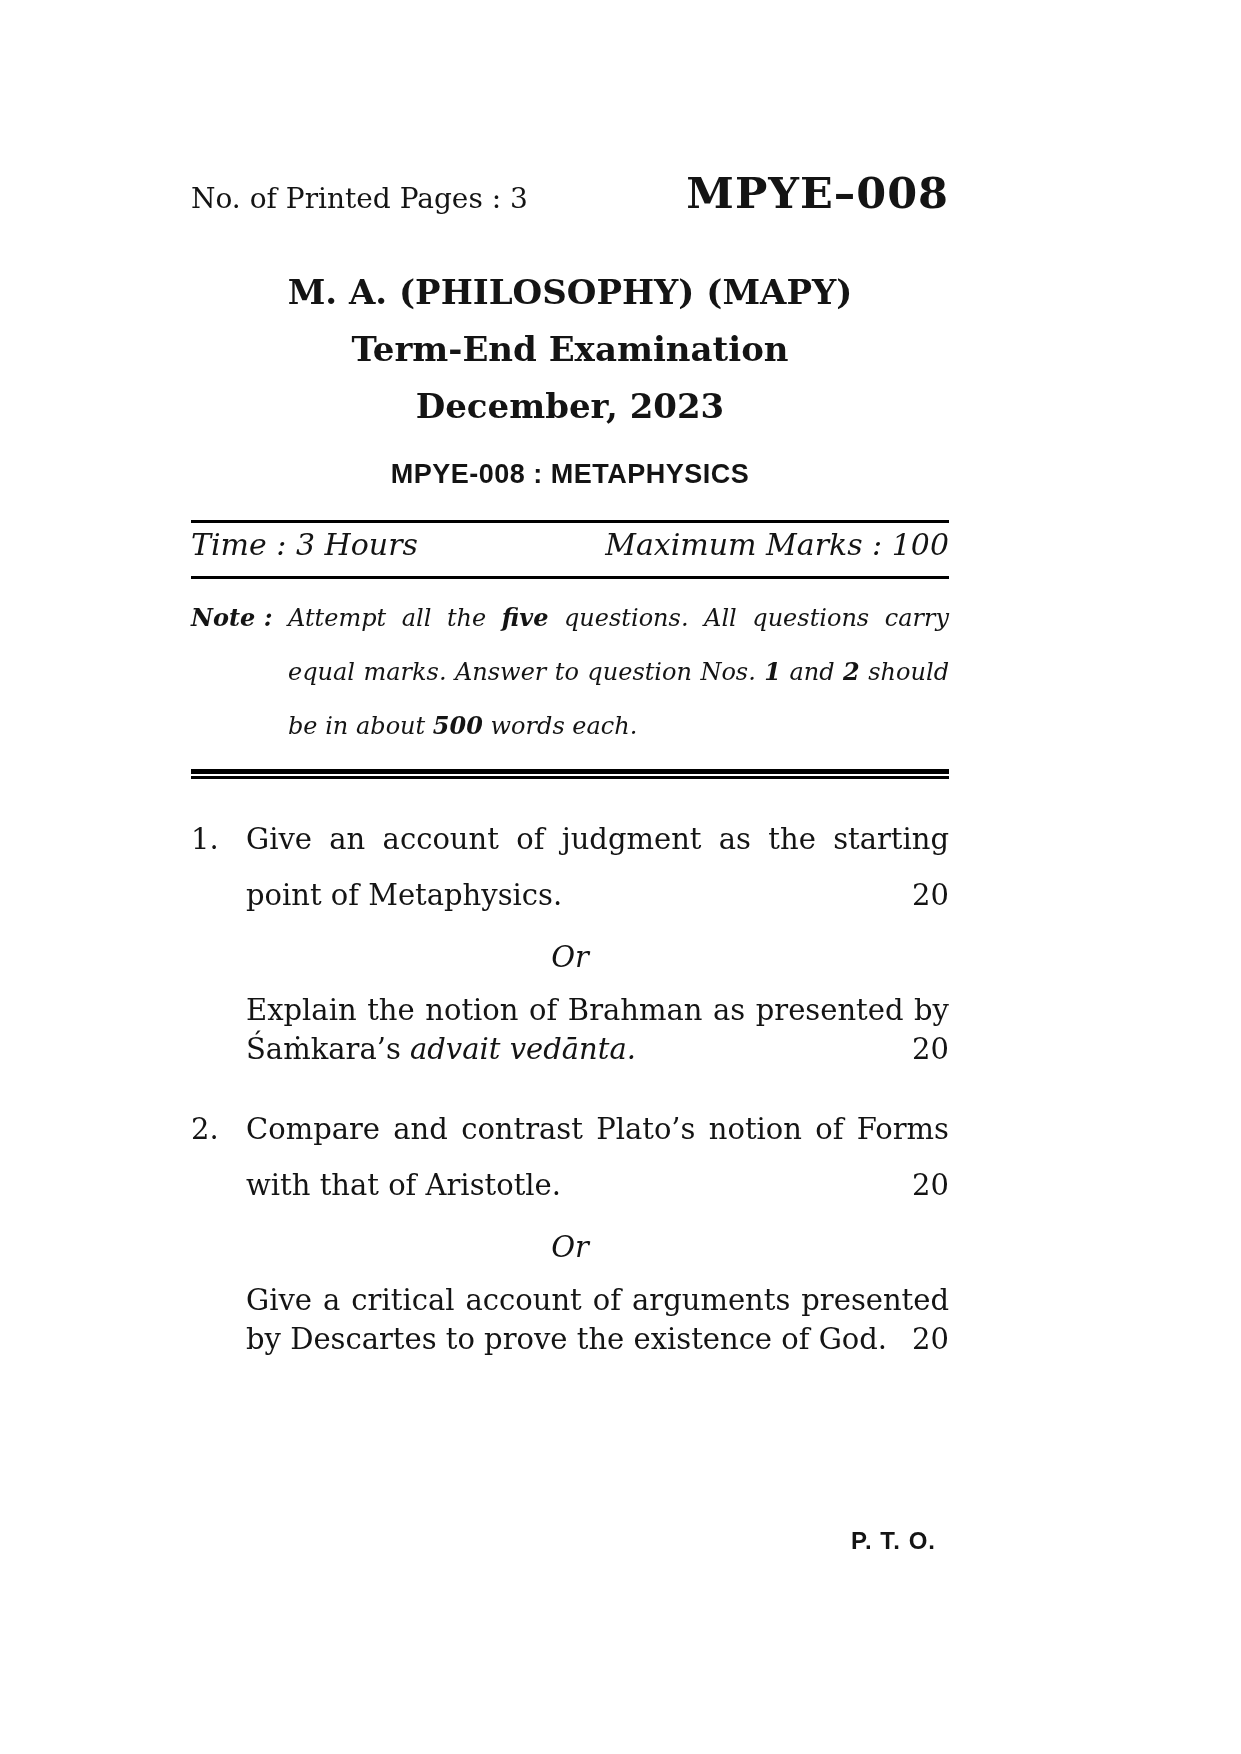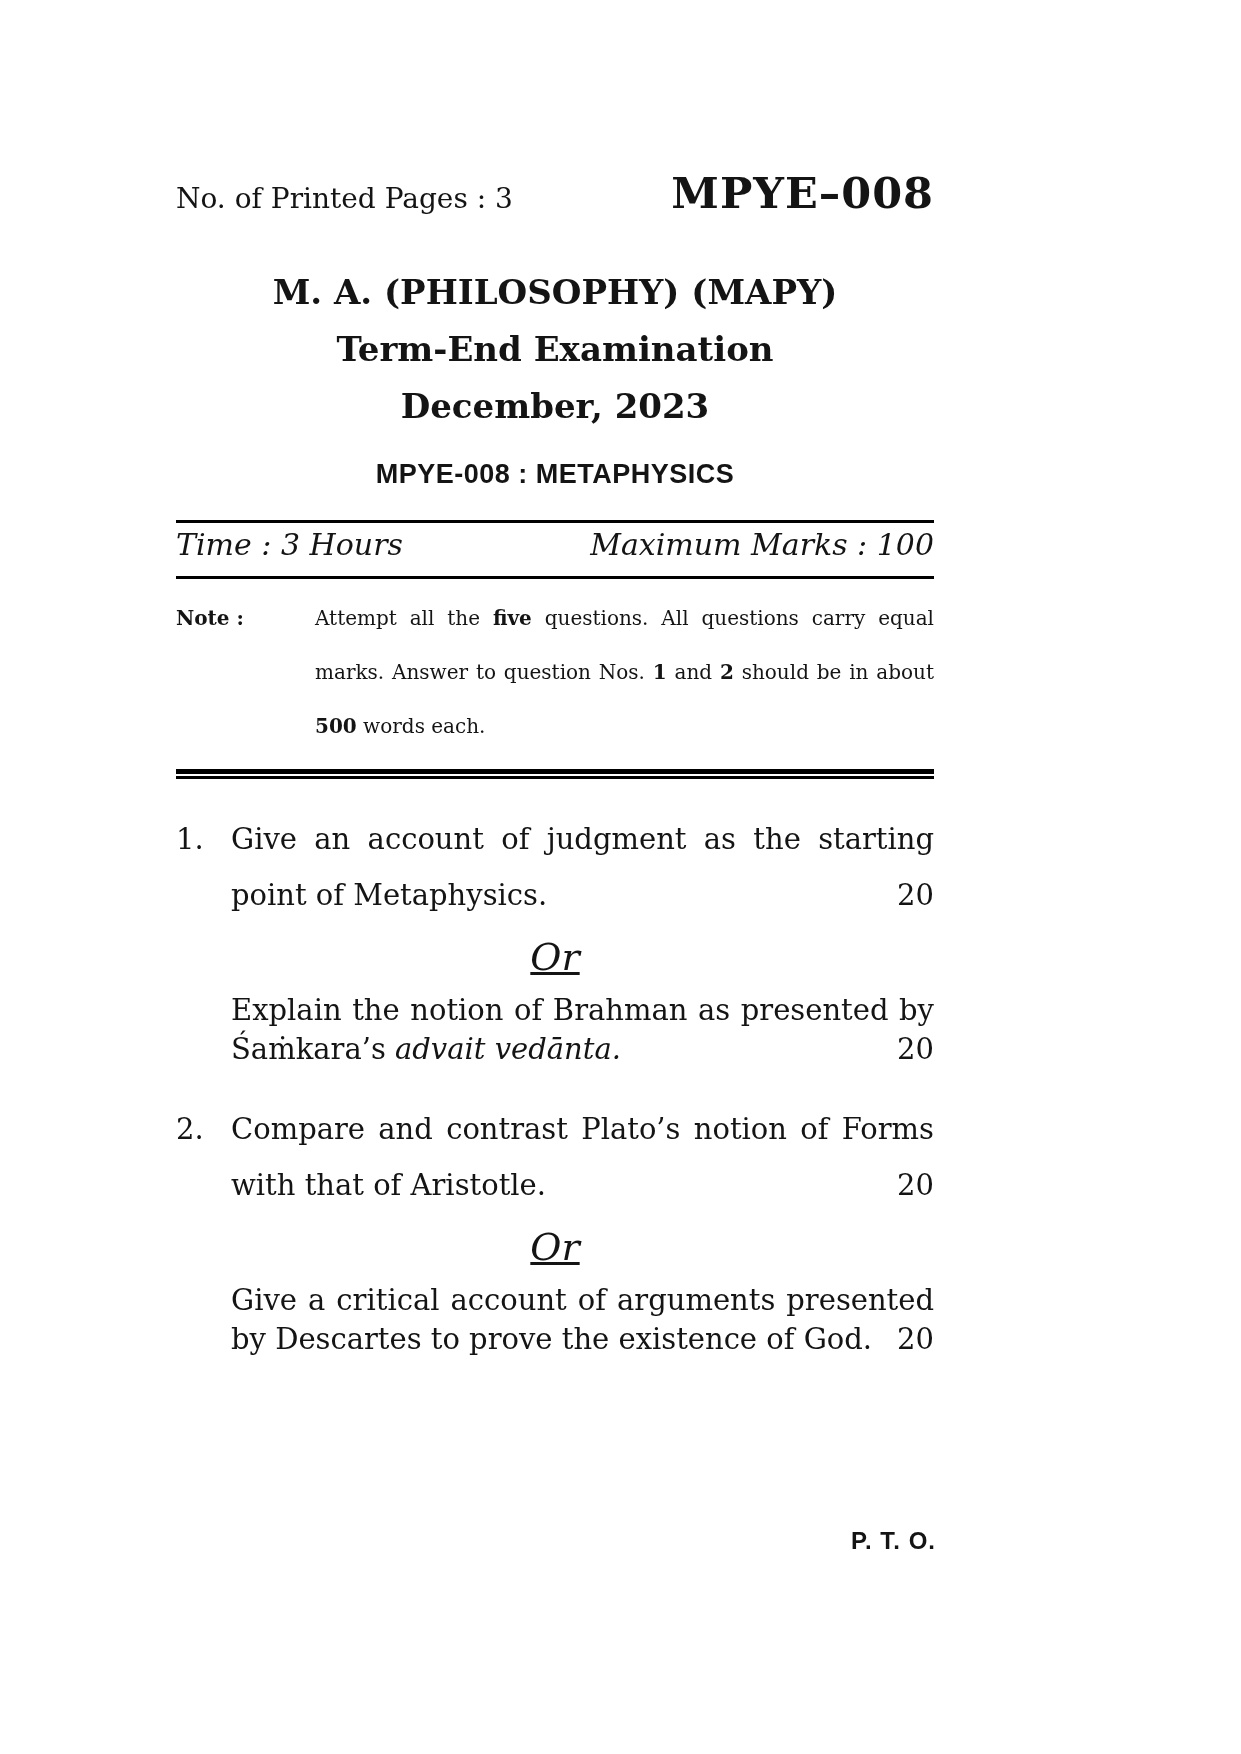--- a/index.html
+++ b/index.html
@@ -8,21 +8,21 @@
     position: relative;
     width: 1241px;
     height: 1754px;
     background: #ffffff;
     font-family: "DejaVu Serif", serif;
     color: #141414;
     overflow: hidden;
   }
   .content {
     position: absolute;
-    left: 176px;
+    left: 191px;
     top: 0;
     width: 758px;
   }
   .header-row {
     margin-top: 168px;
     display: flex;
     justify-content: space-between;
     align-items: baseline;
   }
   .printed-pages { font-size: 28px; }
@@ -41,24 +41,24 @@
   .time-row {
     display: flex;
     justify-content: space-between;
     font-style: italic;
     font-size: 30px;
     padding: 4px 0 14px 0;
   }
   .note {
     display: grid;
     grid-template-columns: 97px 1fr;
-    font-size: 20px;
+    font-style: italic;
+    font-size: 24px;
     line-height: 54px;
     margin-top: 12px;
-    gap: 42px;
   }
   .note-label { white-space: nowrap; font-weight: bold; }
   .note-text { text-align: justify; }
   .note-text b { font-weight: bold; }
   .double-rule {
     margin-top: 16px;
     height: 10px;
     border-top: 5px solid #000;
     border-bottom: 3px solid #000;
   }
@@ -67,24 +67,23 @@
     grid-template-columns: 55px 1fr;
     font-size: 29px;
     line-height: 56px;
     margin-top: 32px;
   }
   .q-text { text-align: justify; }
   .marks { float: right; }
   .or {
     text-align: center;
     font-style: italic;
-    font-size: 38px;
+    font-size: 29px;
     margin-top: 14px;
     line-height: 40px;
-    text-decoration: underline;
   }
   .alt {
     margin-left: 55px;
     margin-top: 14px;
     font-size: 29px;
     line-height: 39px;
     text-align: justify;
   }
   .italic { font-style: italic; }
   .pto {

